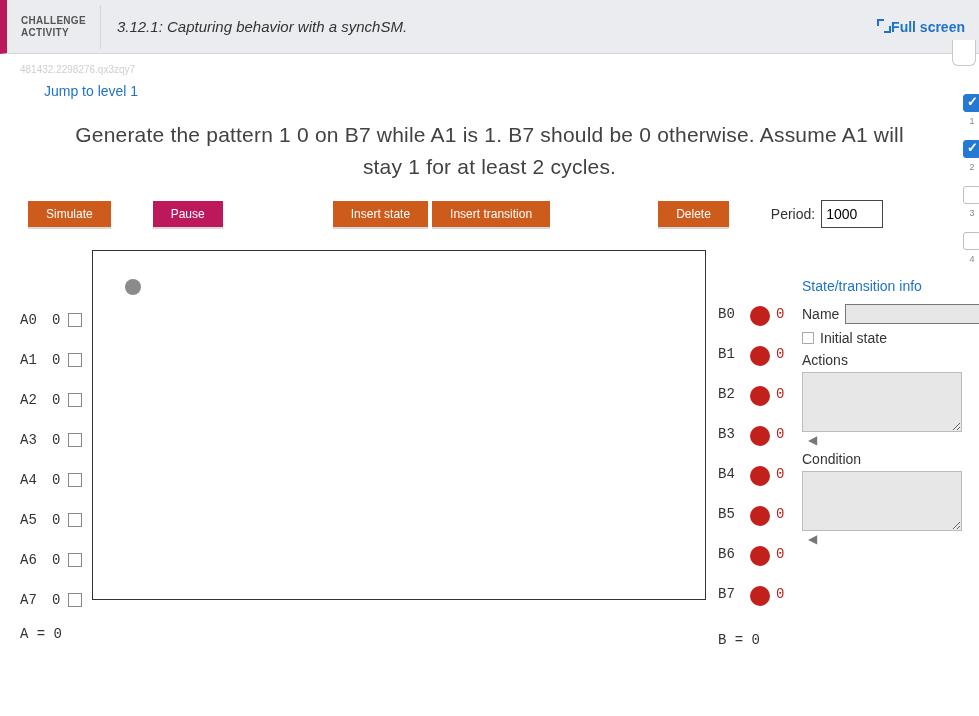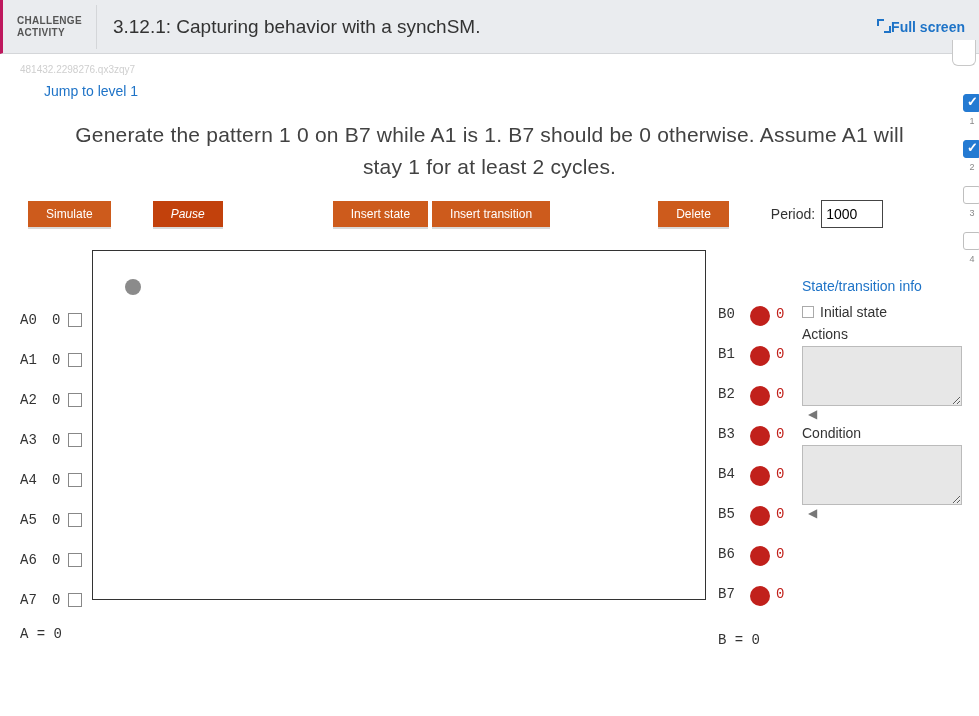--- a/index.html
+++ b/index.html
@@ -1,32 +1,32 @@
 <!DOCTYPE html>
 <html><head>
 <meta charset="utf-8">
 <style>
   * { box-sizing: border-box; margin: 0; padding: 0; }
   body { font-family: Arial, Helvetica, sans-serif; font-size: 14px; color: #333; background: #fff; width: 979px; height: 716px; overflow: hidden; position: relative; }
-  .header { display: flex; align-items: center; height: 54px; background: #eaecef; border-bottom: 1px solid #d4d6d9; border-left: 3px solid #be185d; }
+  .header { display: flex; align-items: center; height: 54px; background: #eaecef; border-bottom: 1px solid #d4d6d9; border-left: 7px solid #be185d; }
   .badge { padding: 10px 14px; border-right: 1px solid #d4d6d9; color: #555; font-size: 10px; font-weight: 700; letter-spacing: 0.3px; line-height: 1.2; }
-  .title-area { flex: 1; padding-left: 16px; color: #333; font-size: 19px; }
+  .title-area { flex: 1; padding-left: 16px; color: #333; font-size: 15px; font-style: italic; }
   .fullscreen { color: #1e73c7; font-weight: 700; display: flex; gap: 0; padding-right: 14px; cursor: pointer; }
   .fs-icon { display: inline-block; width: 14px; height: 14px; position: relative; }
   .fs-icon::before, .fs-icon::after { content: ""; position: absolute; width: 5px; height: 5px; border: 2px solid #1e73c7; }
   .fs-icon::before { top: 0; left: 0; border-right: none; border-bottom: none; }
   .fs-icon::after { bottom: 0; right: 0; border-left: none; border-top: none; }
   .note { display:inline-block; width:24px; height:26px; border:1px solid #c8c8c8; border-top:none; border-radius: 0 0 6px 6px; margin-right: 3px; background:#fff; }
   .note-wrap { position:absolute; top:40px; right:0; }
   .wm { color:#cfcfcf; font-size:10px; padding: 10px 0 2px 20px; }
   .jump { color:#1e73c7; font-size:14px; padding: 6px 0 6px 44px; cursor:pointer; }
   .instr { text-align:center; color:#424242; font-size:21px; font-weight:400; line-height:1.5; padding: 14px 60px 14px 60px; letter-spacing:0.2px; }
   .toolbar { display:flex; gap:0; align-items:center; padding: 4px 0 8px 28px; }
   .btn { color:#fff; background:#cd5b1c; border:none; padding: 6px 18px; font-size:12px; cursor:pointer; box-shadow: 0 2px 0 rgba(0,0,0,0.15); }
-  .btn.pause { background:#c2410c; margin-left:42px;font-style:italic; }
+  .btn.pause { background:#be185d; margin-left:42px; }
   .btn.ins1 { margin-left:110px; }
   .btn.ins2 { margin-left:4px; }
   .btn.del { margin-left:108px; }
   .period-lbl { margin-left:42px; color:#333; }
   .period-in { width:62px; height:28px; border:1px solid #444; margin-left:6px; padding:2px 4px; font-size:14px; }
   .workarea { position:relative; margin-top:4px; }
   .inputs { position:absolute; left:20px; top:60px; font-family: "Courier New", monospace; font-size:14px; color:#333; }
   .irow { display:flex; align-items:center; height:40px; }
   .irow .lab { width:32px; }
   .irow .val { width:16px; }
@@ -172,20 +172,24 @@
         <span class="olab">B7</span>
         <span class="oled"></span>
         <span class="oval">0</span>
       </div>
     <div class="eqrow">B = 0</div>
   </div>
 
   <div class="side">
     <div class="side-h">State/transition info</div>
     <div class="side-lbl">
+      <span>Name</span>
+      <input class="side-in" value="" style="">
+    </div>
+    <div class="side-lbl">
       <span class="side-chk"></span>
       <span>Initial state</span>
     </div>
     <div class="side-sec">
       <div>Actions</div>
       <textarea class="side-in2" style=""></textarea>
       <div class="scroll-arrow">◀</div>
     </div>
     <div class="side-sec">
       <div>Condition</div>

